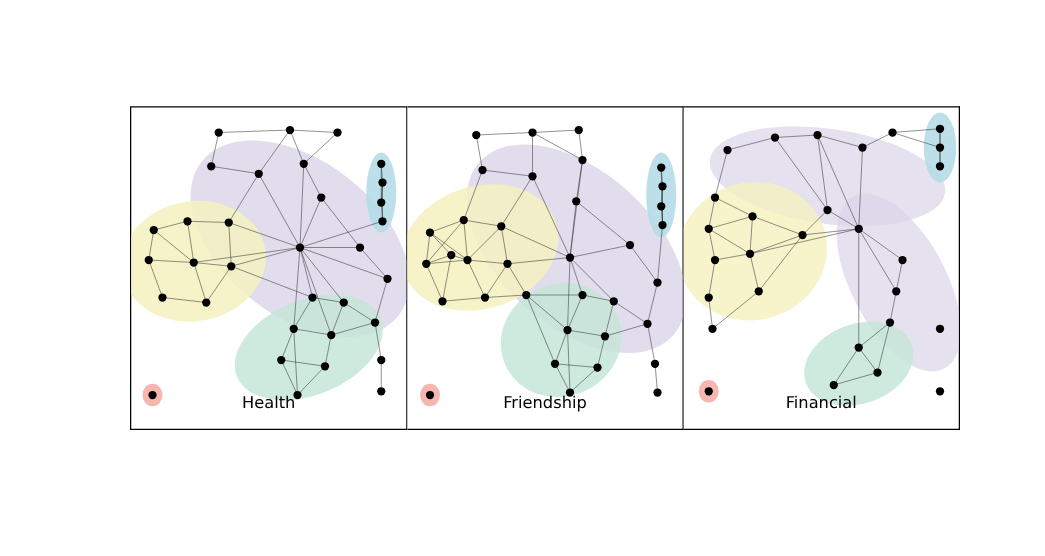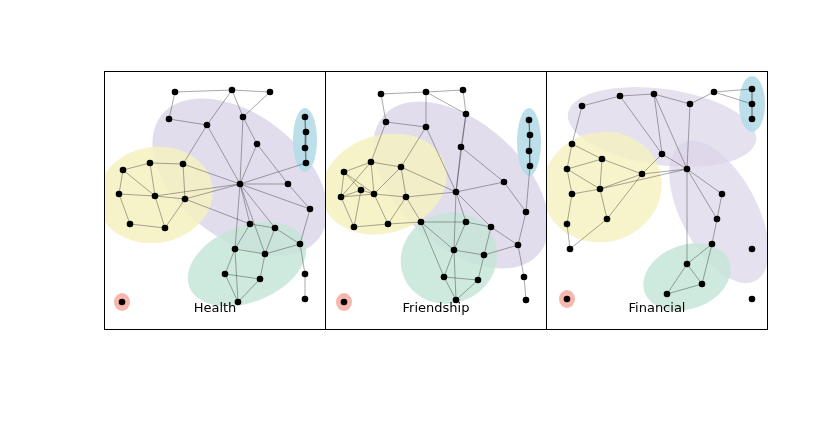--- a/index.html
+++ b/index.html
@@ -10,21 +10,21 @@
   }
   body {
     width: 836px;
     height: 445px;
     position: relative;
     overflow: hidden;
   }
   .figure {
     position: absolute;
     left: 104px;
-    top: 71px;
+    top: 85px;
     display: flex;
     background: #ffffff;
   }
   .panel {
     display: block;
     background: #ffffff;
     border: 1px solid #000000;
     border-left: none;
   }
   .panel:first-child {

